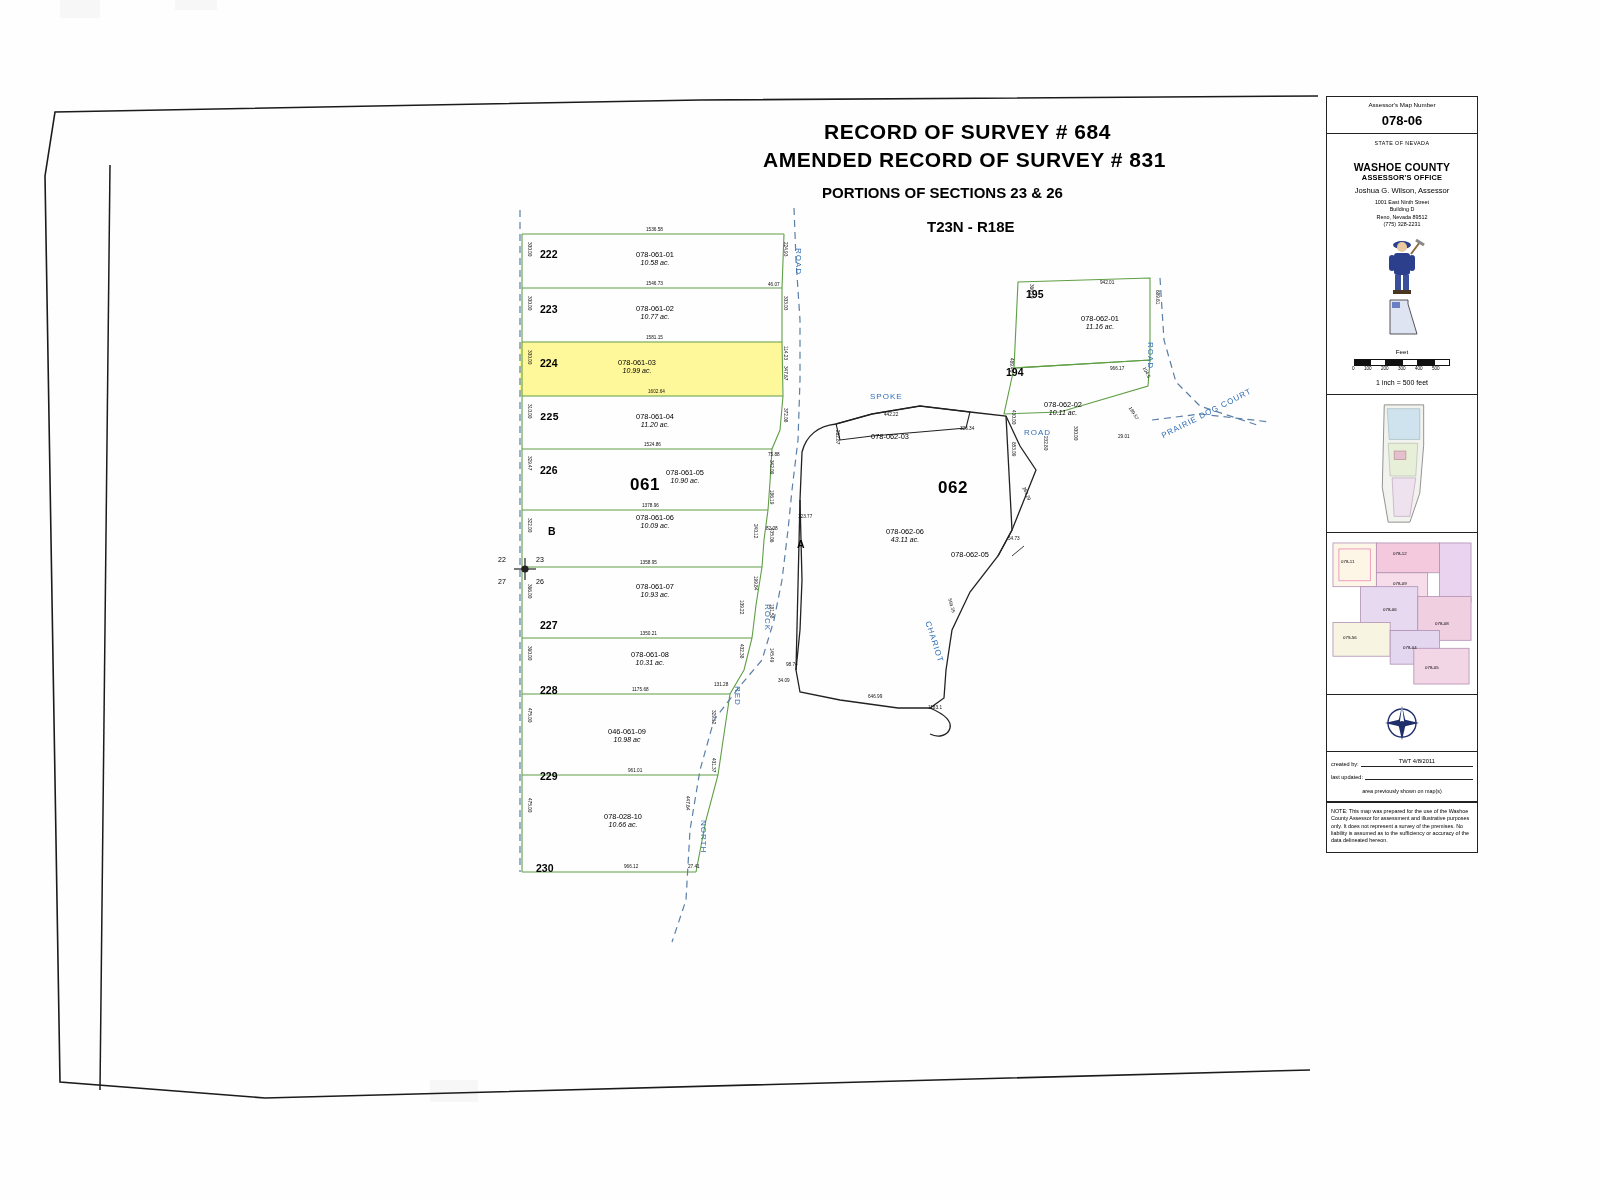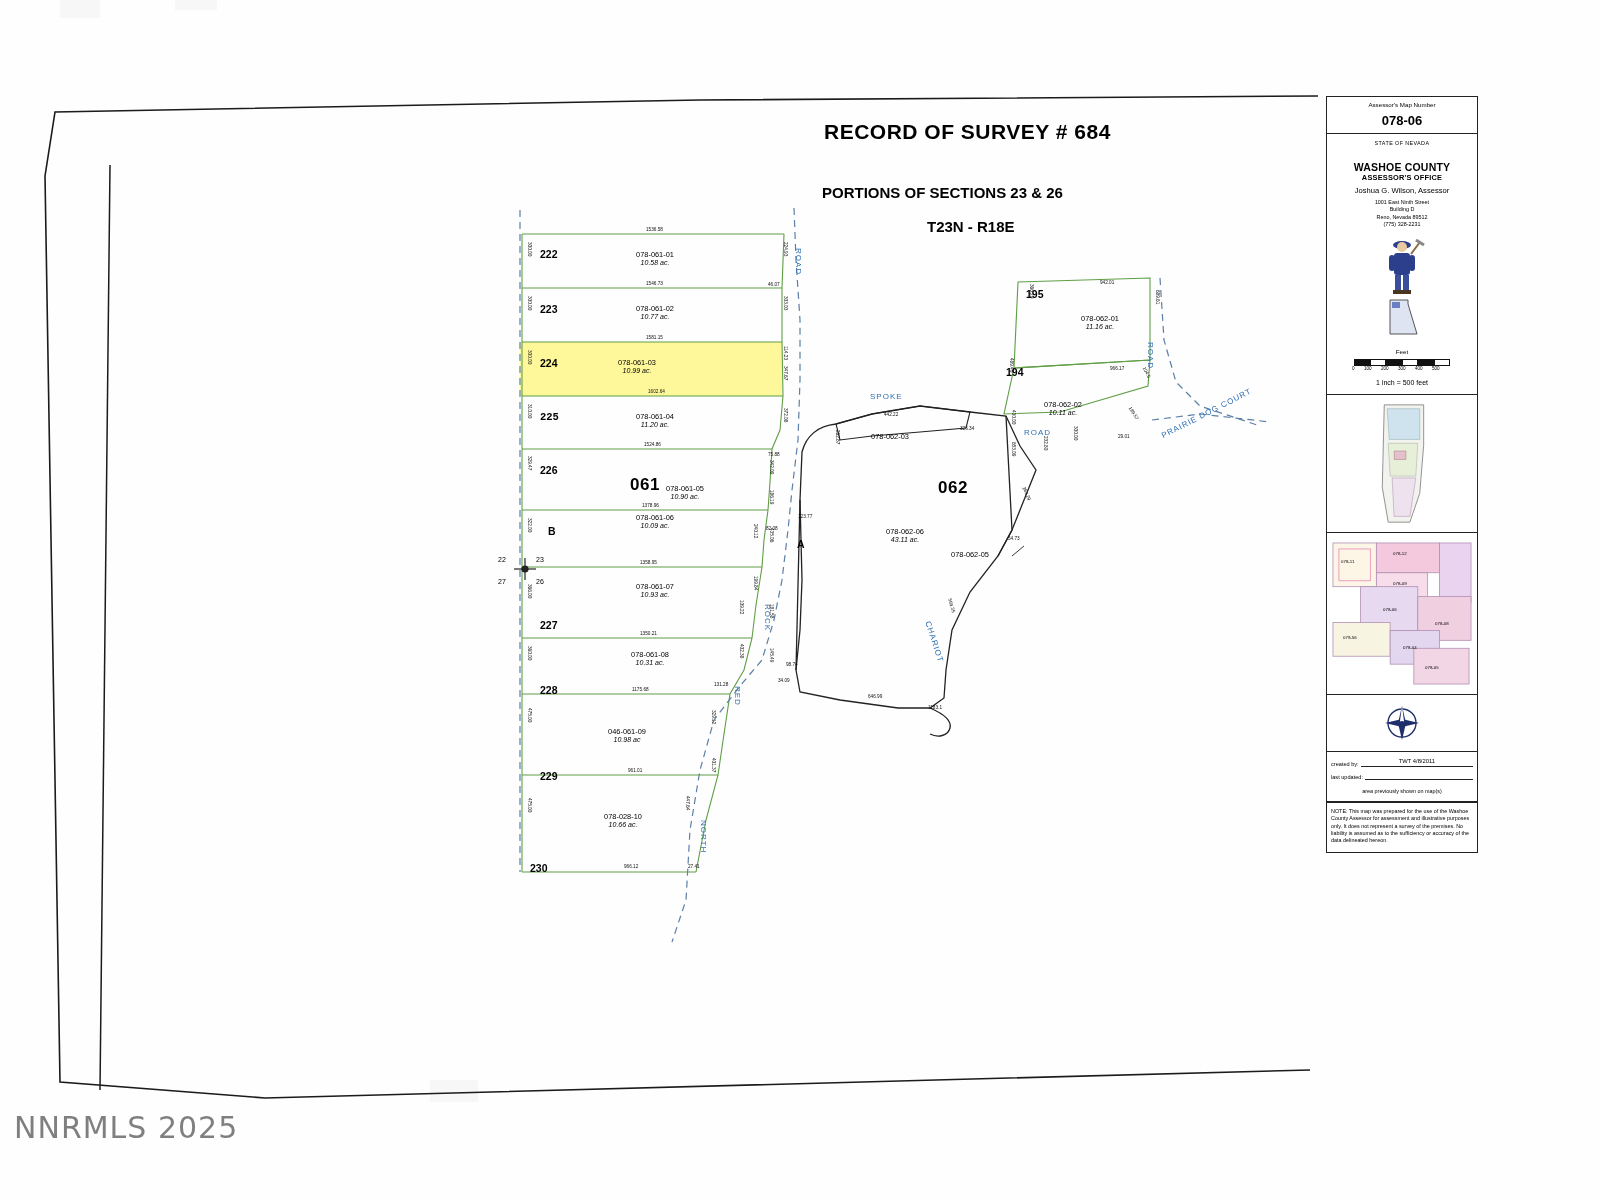--- a/index.html
+++ b/index.html
@@ -76,20 +76,21 @@
   <div class="scanblob" style="left:175px;top:0;width:42px;height:10px;"></div>
   <div class="scanblob" style="left:430px;top:1080px;width:48px;height:22px;"></div>
 
   <svg style="position:absolute;left:0;top:0;width:1600px;height:1200px;">
     <polyline points="45,176 55,112 700,100 1318,96" fill="none" stroke="#1b1b1b" stroke-width="1.6"></polyline>
     <polyline points="45,176 60,1082 265,1098 1310,1070" fill="none" stroke="#1b1b1b" stroke-width="1.6"></polyline>
     <polyline points="100,1090 110,165" fill="none" stroke="#1b1b1b" stroke-width="1.5"></polyline>
   </svg>
 
   <div class="title1" style="left:824px;top:120px;font-size:21px;">RECORD OF SURVEY # 684</div>
+  <div class="title1" style="left:763px;top:148px;font-size:21px;">AMENDED RECORD OF SURVEY # 831</div>
   <div class="subtitle" style="left:822px;top:184px;font-size:15px;">PORTIONS OF SECTIONS 23 &amp; 26</div>
   <div class="subtitle" style="left:927px;top:218px;font-size:15px;">T23N - R18E</div>
 
   <div class="panel">
 
     <div class="pbox ctr" style="padding:4px 0 5px;">
       <div class="tiny2">Assessor's Map Number</div>
       <div class="mapnum" style="margin-top:3px;">078-06</div>
     </div>
 
@@ -279,42 +280,42 @@
 
     <div class="lotno" style="left:40px;top:48px;">222</div>
     <div class="lotno" style="left:40px;top:103px;">223</div>
     <div class="lotno" style="left:40px;top:157px;">224</div>
     <div class="lotno" style="left:40px;top:211px;font-family:Liberation Mono, monospace;">225</div>
     <div class="lotno" style="left:40px;top:264px;">226</div>
     <div class="lotno" style="left:48px;top:325px;">B</div>
     <div class="lotno" style="left:40px;top:419px;">227</div>
     <div class="lotno" style="left:40px;top:484px;">228</div>
     <div class="lotno" style="left:40px;top:570px;">229</div>
-    <div class="lotno" style="left:30px;top:662px;">230</div>
+    <div class="lotno" style="left:36px;top:662px;">230</div>
     <div class="lotno" style="left:526px;top:88px;">195</div>
     <div class="lotno" style="left:506px;top:166px;">194</div>
     <div class="lotno" style="left:297px;top:338px;">A</div>
 
     <div class="plabel" style="left:110px;top:50px;width:90px;">
       <div class="pid">078-061-01</div>
       <div class="pac">10.58 ac.</div>
     </div>
     <div class="plabel" style="left:110px;top:104px;width:90px;">
       <div class="pid">078-061-02</div>
       <div class="pac">10.77 ac.</div>
     </div>
     <div class="plabel" style="left:92px;top:158px;width:90px;">
       <div class="pid">078-061-03</div>
       <div class="pac">10.99 ac.</div>
     </div>
     <div class="plabel" style="left:110px;top:212px;width:90px;">
       <div class="pid">078-061-04</div>
       <div class="pac">11.20 ac.</div>
     </div>
-    <div class="plabel" style="left:140px;top:268px;width:90px;margin-top:16px;">
+    <div class="plabel" style="left:140px;top:268px;width:90px;">
       <div class="pid">078-061-05</div>
       <div class="pac">10.90 ac.</div>
     </div>
     <div class="plabel" style="left:110px;top:313px;width:90px;">
       <div class="pid">078-061-06</div>
       <div class="pac">10.09 ac.</div>
     </div>
     <div class="plabel" style="left:110px;top:382px;width:90px;">
       <div class="pid">078-061-07</div>
       <div class="pac">10.93 ac.</div>
@@ -431,14 +432,13 @@
     <div class="dimv" style="left:632px;top:206px;transform:rotate(58deg);">189.57</div>
     <div class="dimv" style="left:516px;top:210px;transform:rotate(90deg);">430.00</div>
     <div class="dimv" style="left:516px;top:242px;transform:rotate(90deg);">653.09</div>
     <div class="dimv" style="left:548px;top:236px;transform:rotate(90deg);">232.80</div>
     <div class="dimv" style="left:578px;top:226px;transform:rotate(90deg);">300.00</div>
     <div class="dimv" style="left:340px;top:230px;transform:rotate(90deg);">262.87</div>
     <div class="dimv" style="left:526px;top:286px;transform:rotate(66deg);">263.29</div>
     <div class="dimv" style="left:452px;top:398px;transform:rotate(74deg);">559.35</div>
   </div>
 
-  <div class="watermark">NNRMLS 2025</div>
 </div>
 
 </body></html>

